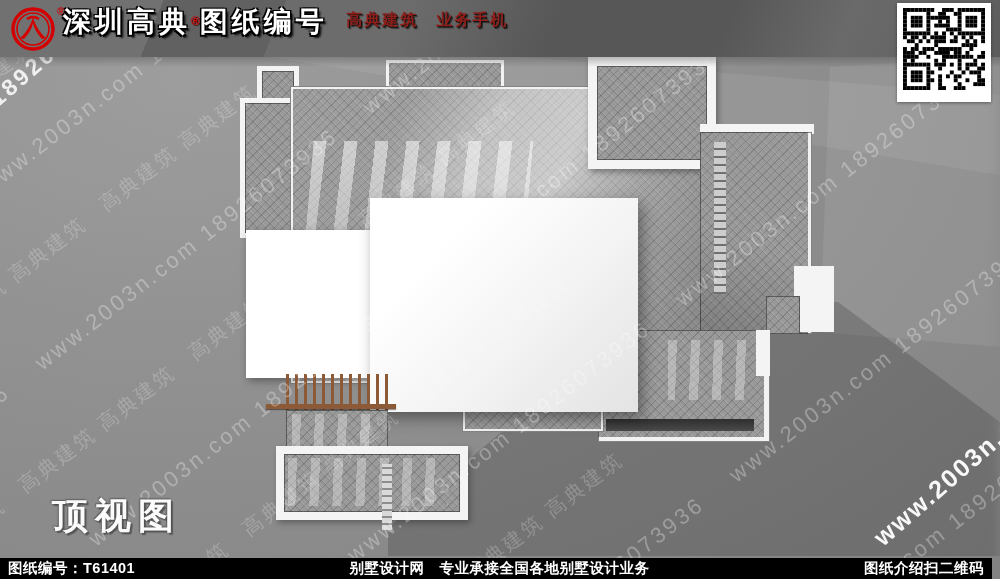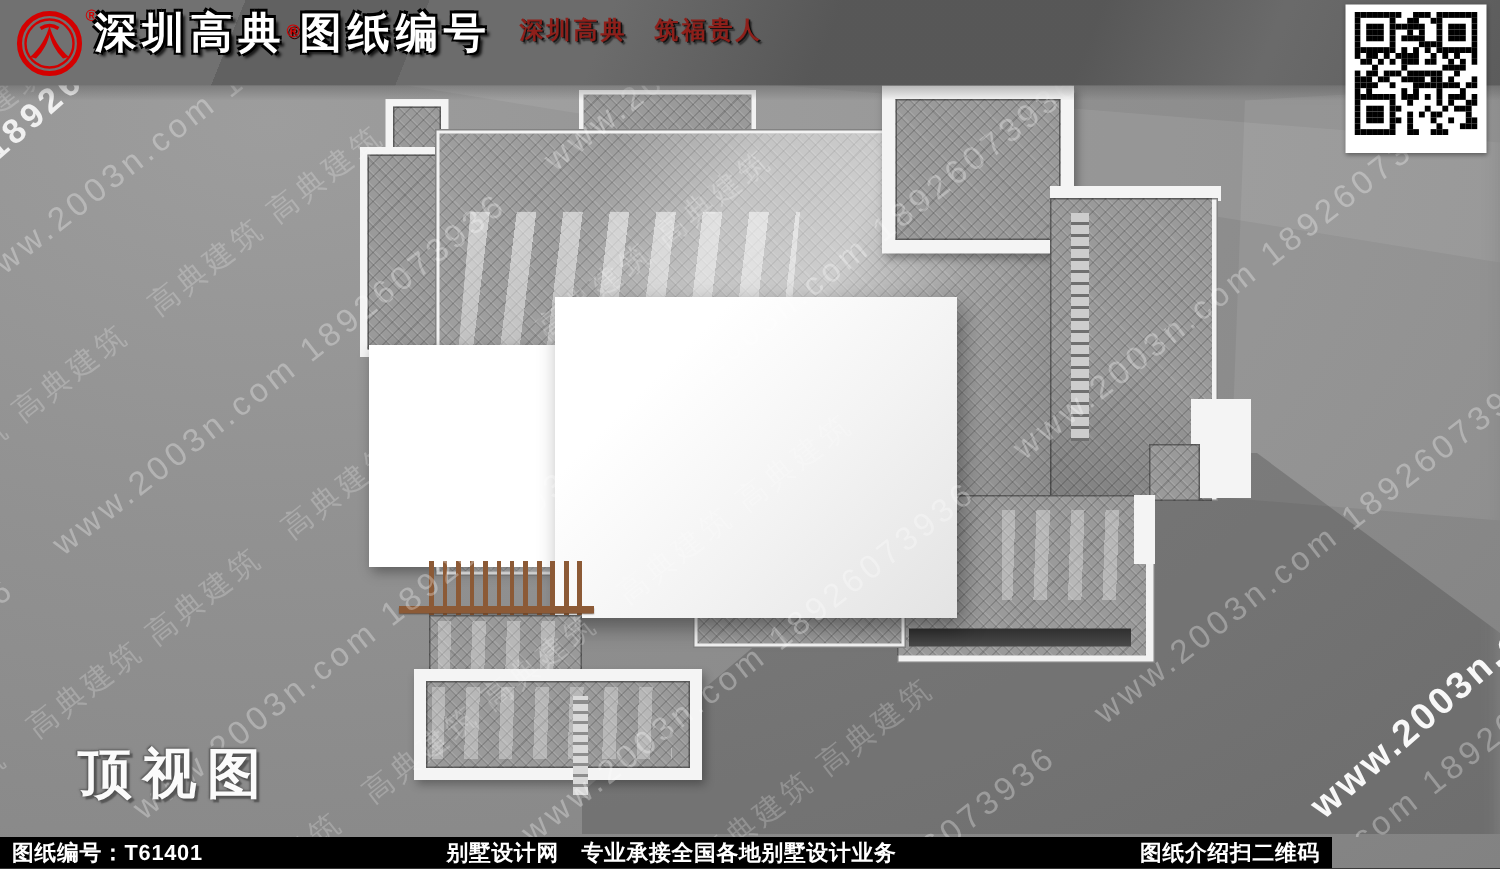--- a/index.html
+++ b/index.html
@@ -85,21 +85,21 @@
   .wm-line{white-space:nowrap;height:86px;line-height:86px;letter-spacing:3px;}
   .wm-latin{font-size:22px;color:rgba(255,255,255,.30);}
   .wm-cn{font-size:20px;color:rgba(255,255,255,.22);}
   .wm-corner{position:absolute;z-index:45;white-space:nowrap;pointer-events:none;font-weight:bold;}
   .wm-phone{left:-16px;top:92px;font-size:23px;color:rgba(255,255,255,.85);transform:rotate(-41deg);transform-origin:left top;letter-spacing:3px;}
   .wm-site{left:868px;top:530px;font-size:25px;color:rgba(255,255,255,.95);transform:rotate(-41deg);transform-origin:left top;letter-spacing:2px;}
   
   .view-label{position:absolute;left:52px;top:492px;z-index:50;font-size:36px;font-weight:bold;color:#fbfbfb;letter-spacing:7px;
     text-shadow:0 0 2px #4a4a4a,2px 2px 1px #585858,-1px -1px 1px #6a6a6a;}
   
-  .footer{position:absolute;left:0;bottom:0;width:888px;height:21px;background:#000;z-index:80;
+  .footer{position:absolute;left:0;bottom:0;width:992px;height:21px;background:#000;z-index:80;
     display:flex;align-items:center;justify-content:space-between;padding:0 8px;box-sizing:border-box;}
   .footer span{color:#fff;font-size:14.5px;font-weight:600;letter-spacing:0.5px;white-space:nowrap;}
 </style>
 </head>
 <body>
 
 <div class="stage">
 
   <div class="ray ray-a"></div>
   <div class="ray ray-b"></div>
@@ -190,21 +190,21 @@
       <svg width="50" height="48" viewBox="0 0 50 48">
         <circle cx="23" cy="24" r="20" fill="none" stroke="#d40000" stroke-width="3.4"></circle>
         <circle cx="23" cy="24" r="16" fill="none" stroke="#d40000" stroke-width="1.6"></circle>
         <path d="M23 12 C21 20 16 28 10 33 L14 34 C19 29 22 23 23 18 C24 23 27 29 32 34 L36 33 C30 28 25 20 23 12 Z" fill="#d40000"></path>
         <path d="M17 14 Q23 10 29 14" fill="none" stroke="#d40000" stroke-width="2.4"></path>
       </svg>
       <span class="logo-reg">®</span>
     </div>
     <div class="brandline">
       <span class="brand-title">深圳高典</span><span class="brand-reg">®</span><span class="brand-title">图纸编号</span>
-      <span class="brand-slogan">深圳高典　筑福贵人</span>
+      <span class="brand-slogan">高典建筑　业务手机</span>
     </div>
   </div>
 
   <div class="qr-box">
     <svg width="82" height="82" viewBox="0 0 21 21" id="qr-svg">
         <rect x="0" y="0" width="1" height="1" fill="#000"></rect>
         <rect x="1" y="0" width="1" height="1" fill="#000"></rect>
         <rect x="2" y="0" width="1" height="1" fill="#000"></rect>
         <rect x="3" y="0" width="1" height="1" fill="#000"></rect>
         <rect x="4" y="0" width="1" height="1" fill="#000"></rect>

